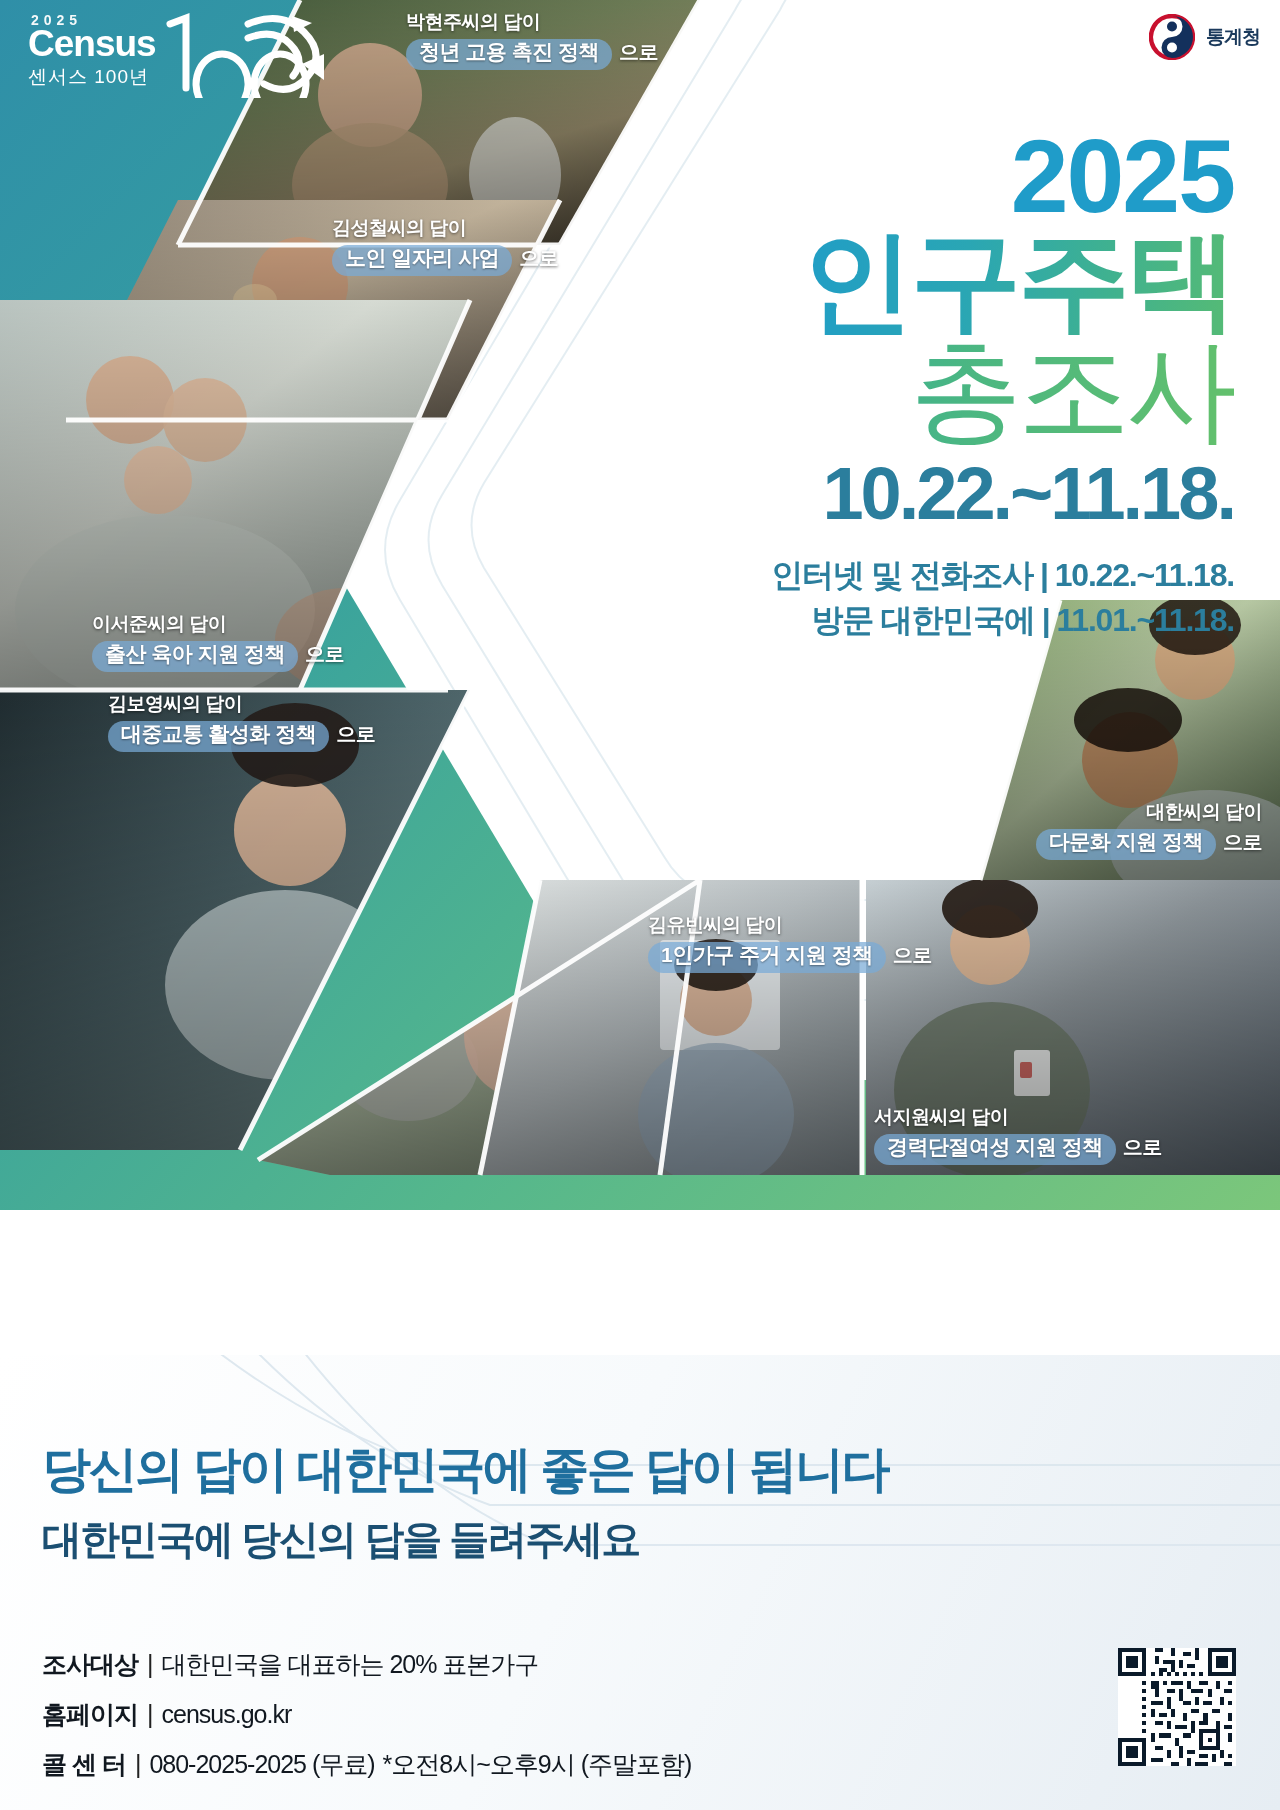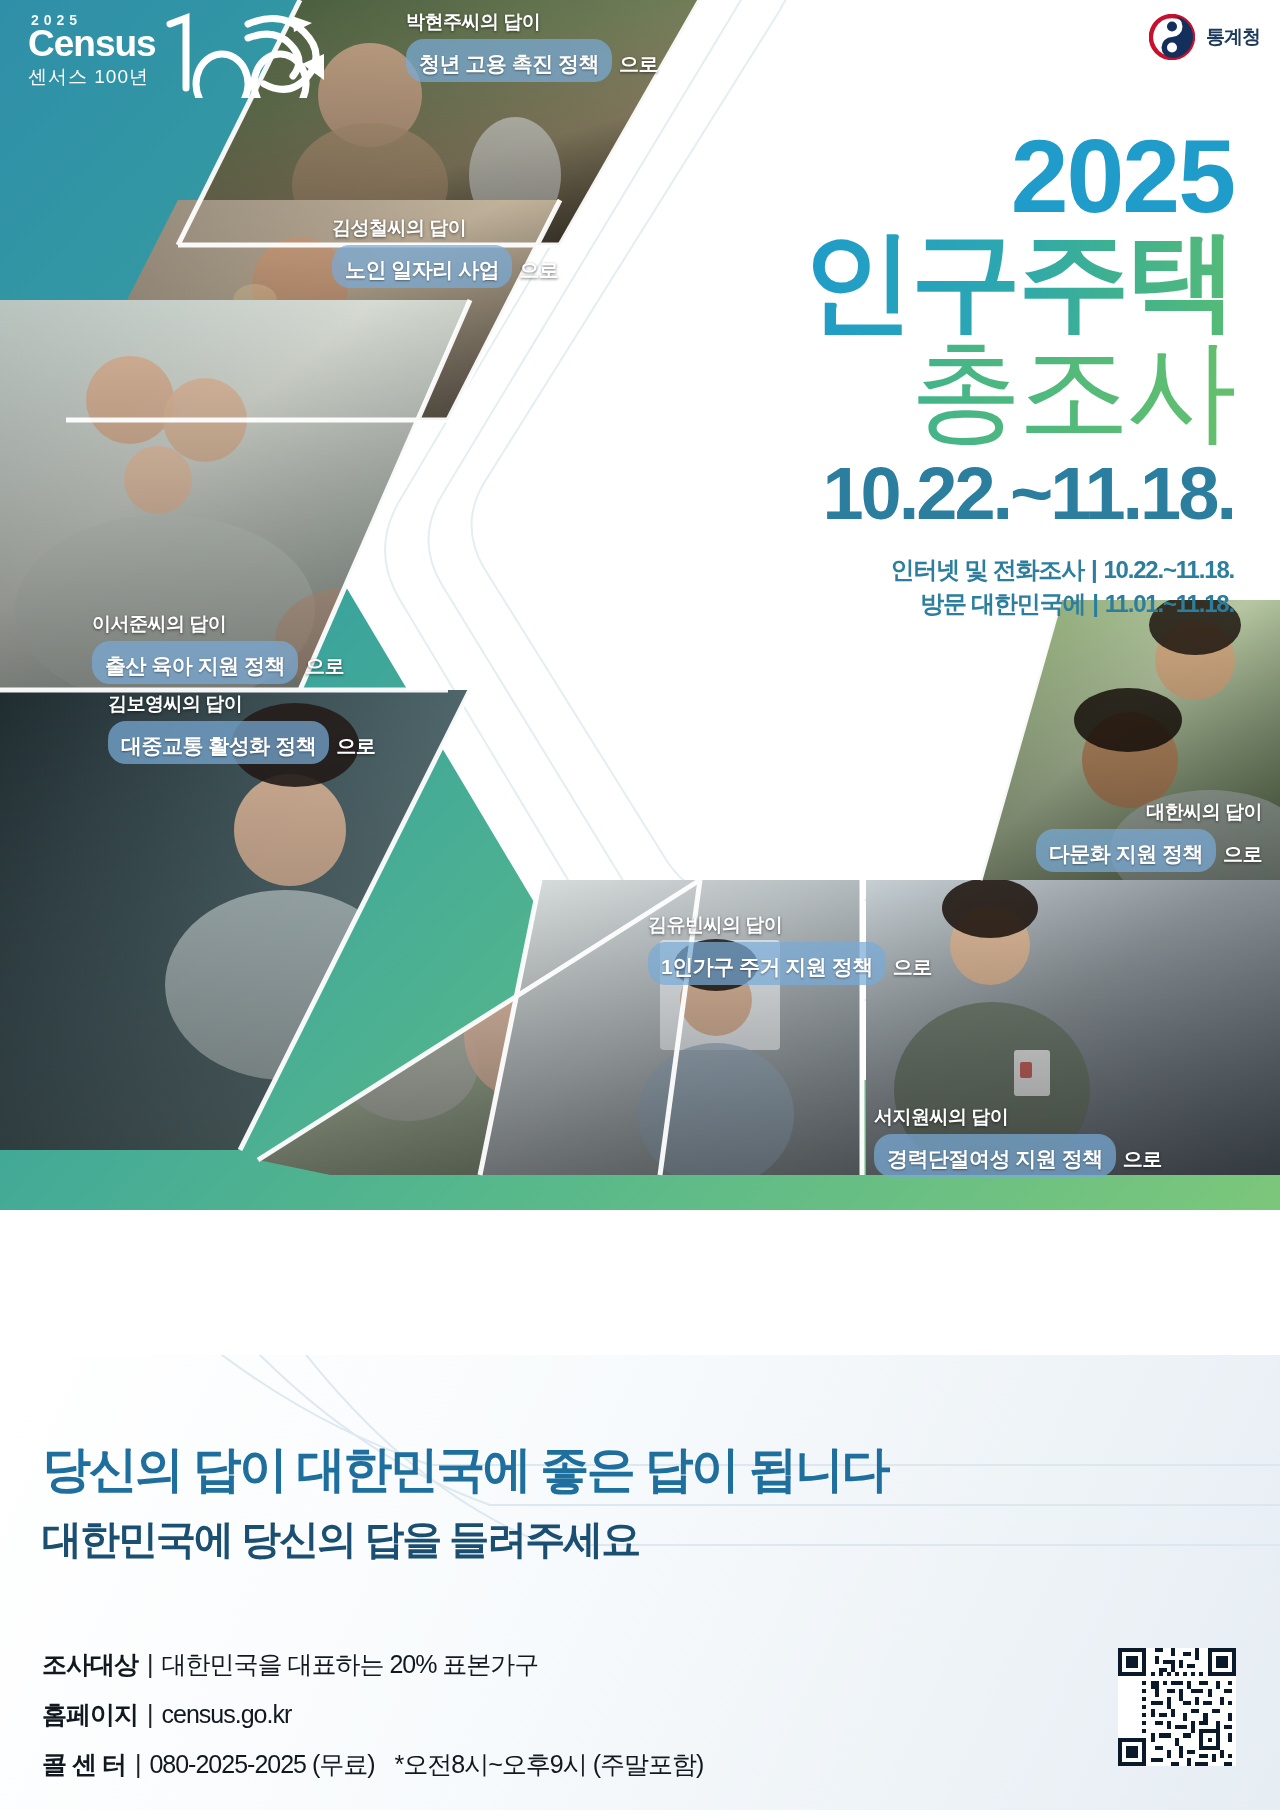--- a/index.html
+++ b/index.html
@@ -33,21 +33,21 @@
     text-shadow:0 1px 3px rgba(0,0,0,.55);
     line-height:1.25;
     white-space:nowrap;
   }
   .cap .who { font-size:19px; font-weight:700; display:block; margin-bottom:5px; letter-spacing:-0.5px; }
   .cap .pol {
     font-size:21px; font-weight:700; letter-spacing:-0.5px;
     display:inline-block;
     background:rgba(120,170,215,.72);
     border-radius:18px;
-    padding:12px 13px 5px;
+    padding:0 13px 5px;
     text-shadow:0 1px 2px rgba(0,0,0,.4);
   }
   .cap .suffix { font-size:20px; font-weight:600; margin-left:7px; letter-spacing:-0.5px; }
   .cap.right { text-align:right; }
 
   
   .census-logo { position:absolute; left:28px; top:12px; z-index:40; color:#fff; }
   .census-logo .yr {
     font-size:14px; font-weight:700; letter-spacing:5px; margin-left:3px; opacity:.95;
   }
@@ -77,21 +77,21 @@
     font-size:112px; font-weight:400; line-height:.96; letter-spacing:-4px;
     background:linear-gradient(95deg,#34ad9c 0%,#4cb781 45%,#63c06c 100%);
     -webkit-background-clip:text; background-clip:text; color:transparent;
     margin-top:2px;
   }
   .hero .h-date {
     font-size:74px; font-weight:800; letter-spacing:-3px; color:#2b7e9d;
     margin-top:12px; line-height:1;
   }
   .hero .h-sub {
-    margin-top:22px; color:#2b7e9d; font-size:24px; font-weight:800; letter-spacing:-1.2px; line-height:1.42;
+    margin-top:22px; color:#2b7e9d; font-size:32px; font-weight:800; letter-spacing:-1.2px; line-height:1.42;
   }
   .hero .h-sub .sep { margin:0 7px; font-weight:600; }
 
   
   .bottom {
     position:absolute; left:0; top:1355px; width:1280px; height:455px;
     background:linear-gradient(115deg,#ffffff 0%,#f7fafc 45%,#e6edf3 100%);
     overflow:hidden;
   }
   .bottom .swoosh { position:absolute; inset:0; }
@@ -412,21 +412,21 @@
     </div>
     <div class="crow">
       <span class="lbl">홈페이지</span>
       <span class="bar">|</span>
       <span class="val">census.go.kr</span>
     </div>
     <div class="crow">
       <span class="lbl">콜 센 터</span>
       <span class="bar">|</span>
       <span class="val">080-2025-2025 (무료)</span>
-      <span class="val small" style="margin-left:20px;">*오전8시~오후9시 (주말포함)</span>
+      <span class="val small" style="margin-left:8px;">*오전8시~오후9시 (주말포함)</span>
     </div>
   </div>
 
   <svg class="qr" viewBox="0 0 29 29" shape-rendering="crispEdges">
     <rect width="29" height="29" fill="#ffffff"></rect>
     <g fill="#0a1a2a">
 
       <rect x="0" y="0" width="7" height="1"></rect>
         <rect x="0" y="6" width="7" height="1"></rect>
       <rect x="0" y="0" width="1" height="7"></rect>

